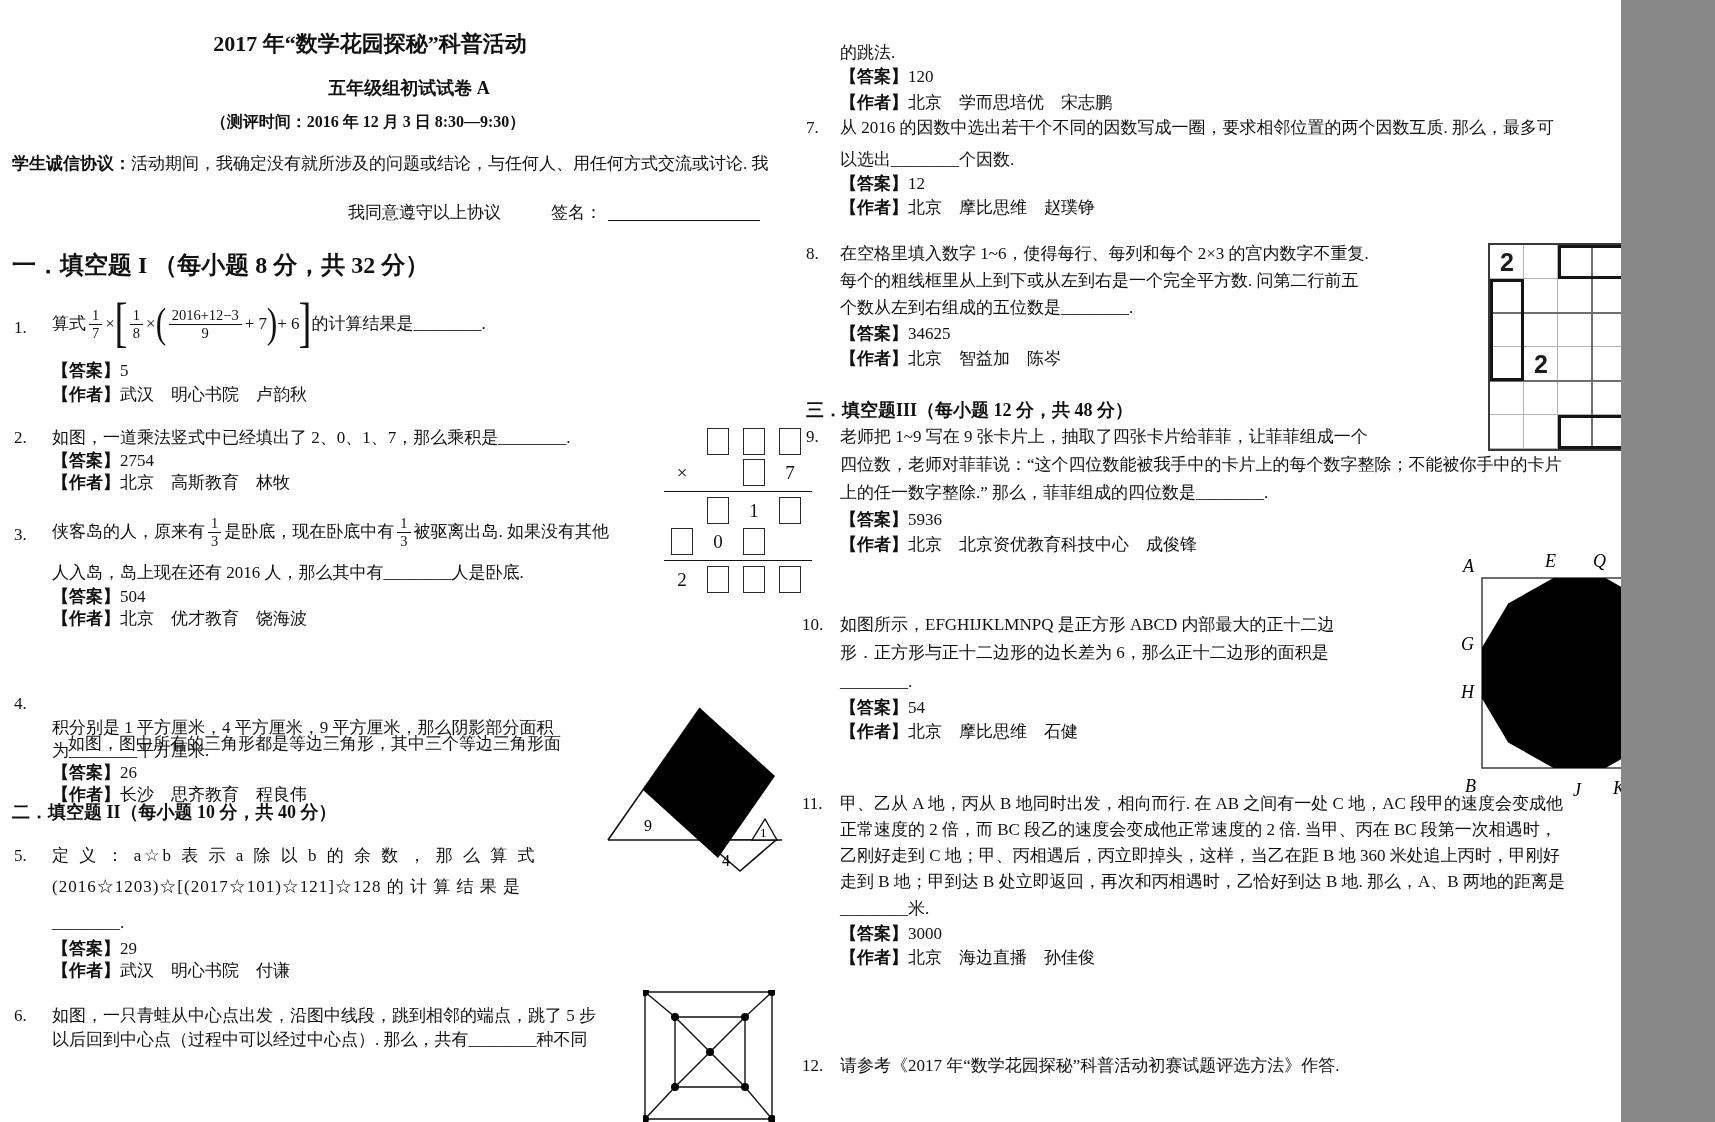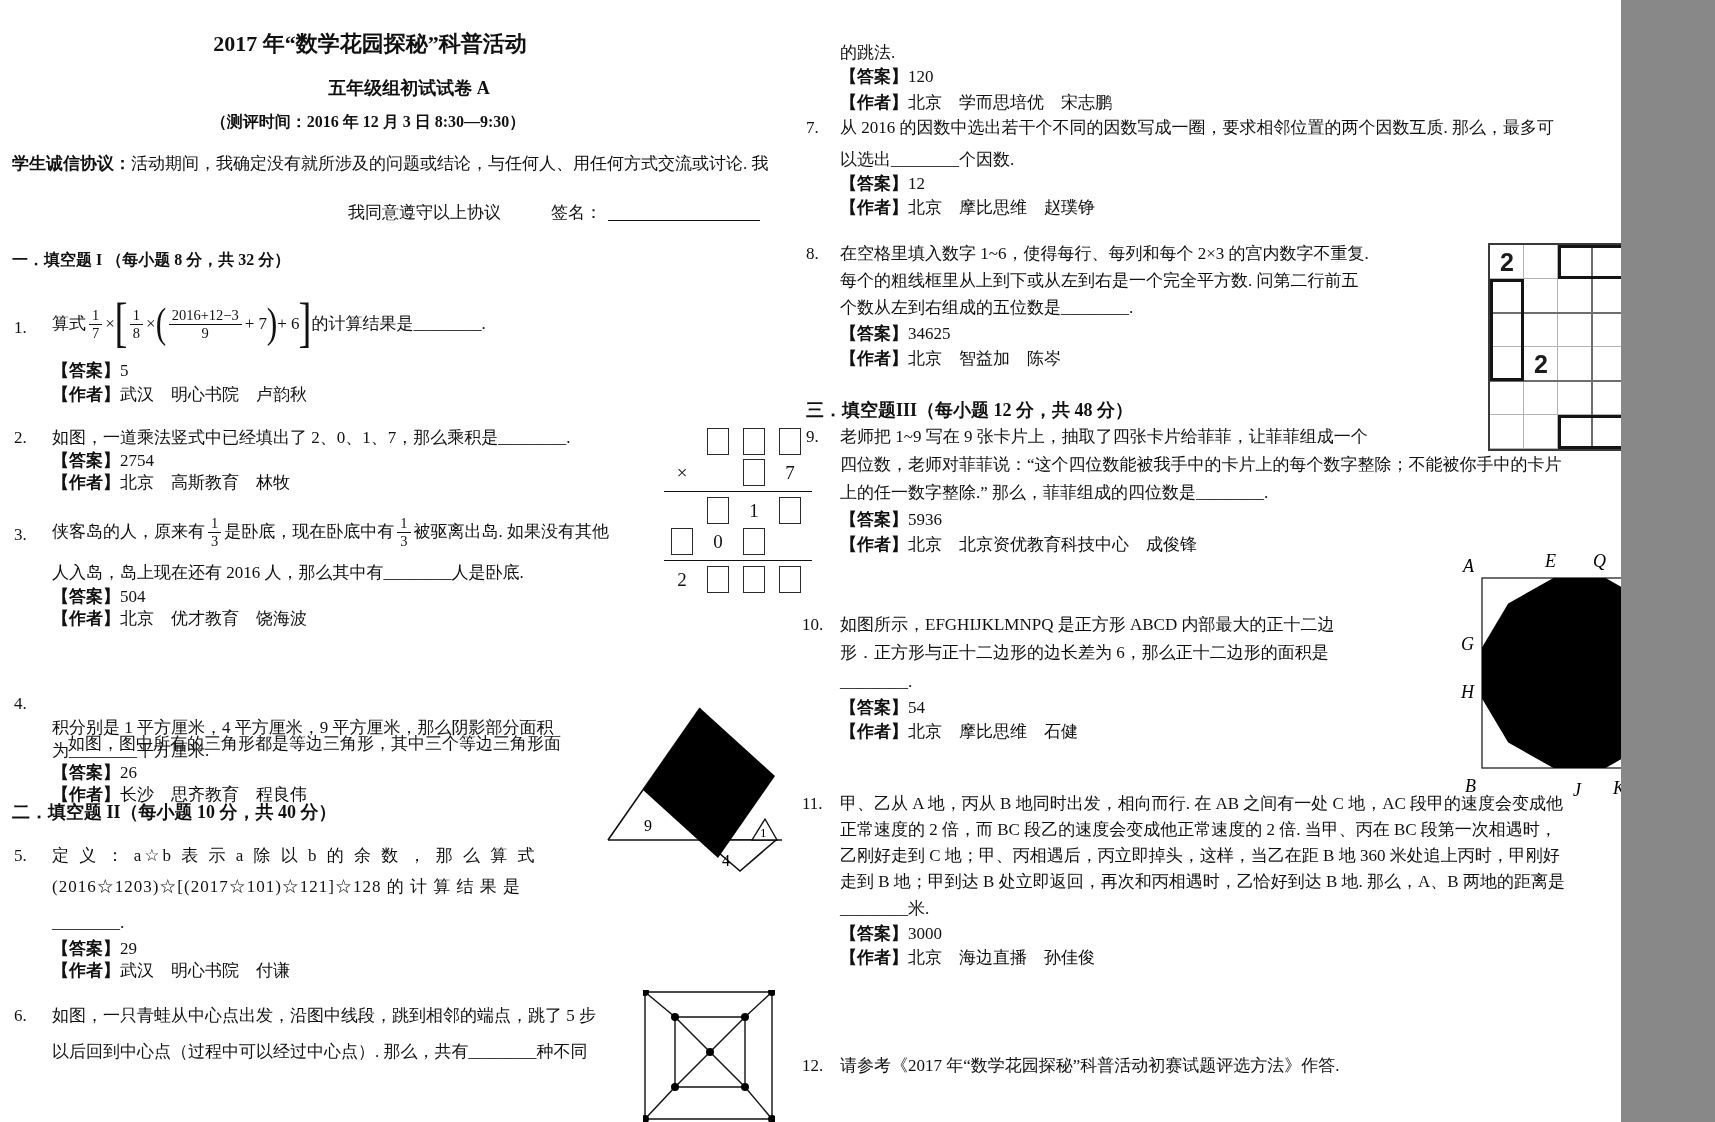--- a/index.html
+++ b/index.html
@@ -44,21 +44,21 @@
   <div class="t b c" style="left:368px;top:112px;font-size:16px;">（测评时间：2016 年 12 月 3 日 8:30—9:30）</div>
 
   <div class="t" style="left:12px;top:153px;"><span class="b">学生诚信协议：</span><span>活动期间，我确定没有就所涉及的问题或结论，与任何人、用任何方式交流或讨论. 我</span></div>
   <div class="t row" style="left:348px;top:202px;justify-content:space-between;">
     <span>我同意遵守以上协议</span>
     <span style="width:50px;"></span>
     <span>签名：</span>
     <span class="sigline"></span>
   </div>
 
-  <div class="t b" style="left:12px;top:250px;font-size:16px;">一．填空题 I （每小题 8 分，共 32 分）</div>
+  <div class="t b" style="left:12px;top:250px;font-size:24px;">一．填空题 I （每小题 8 分，共 32 分）</div>
 
   <div class="t" style="left:14px;top:317px;">1.</div>
   <div class="t row" style="left:52px;top:296px;height:56px;">
     <span>算式</span>
     <span class="fr">
         <span class="fn">1</span>
         <span>7</span>
       </span>
     <span>×</span>
     <span class="d1">[</span>
@@ -115,21 +115,21 @@
 
   <div class="t" style="left:14px;top:845px;">5.</div>
   <div class="t" style="left:52px;top:845px;letter-spacing:3px;">定 义 ：  a☆b 表 示 a 除 以 b 的 余 数 ，  那 么 算 式</div>
   <div class="t" style="left:52px;top:876px;letter-spacing:1px;">(2016☆1203)☆[(2017☆101)☆121]☆128 的 计 算 结 果 是</div>
   <div class="t" style="left:52px;top:912px;">________.</div>
   <div class="t" style="left:52px;top:938px;"><span class="albl">【答案】</span><span>29</span></div>
   <div class="t" style="left:52px;top:960px;"><span class="albl">【作者】</span><span>武汉　明心书院　付谦</span></div>
 
   <div class="t" style="left:14px;top:1005px;">6.</div>
   <div class="t" style="left:52px;top:1005px;">如图，一只青蛙从中心点出发，沿图中线段，跳到相邻的端点，跳了 5 步</div>
-  <div class="t" style="left:52px;top:1029px;margin-top:12px;">以后回到中心点（过程中可以经过中心点）. 那么，共有________种不同</div>
+  <div class="t" style="left:52px;top:1029px;">以后回到中心点（过程中可以经过中心点）. 那么，共有________种不同</div>
 
   <div id="mult">
     <div class="mrow">
       <div class="mcell"></div>
       <div class="mcell">
           <div class="mbox"></div>
         </div>
       <div class="mcell">
           <div class="mbox"></div>
         </div>

